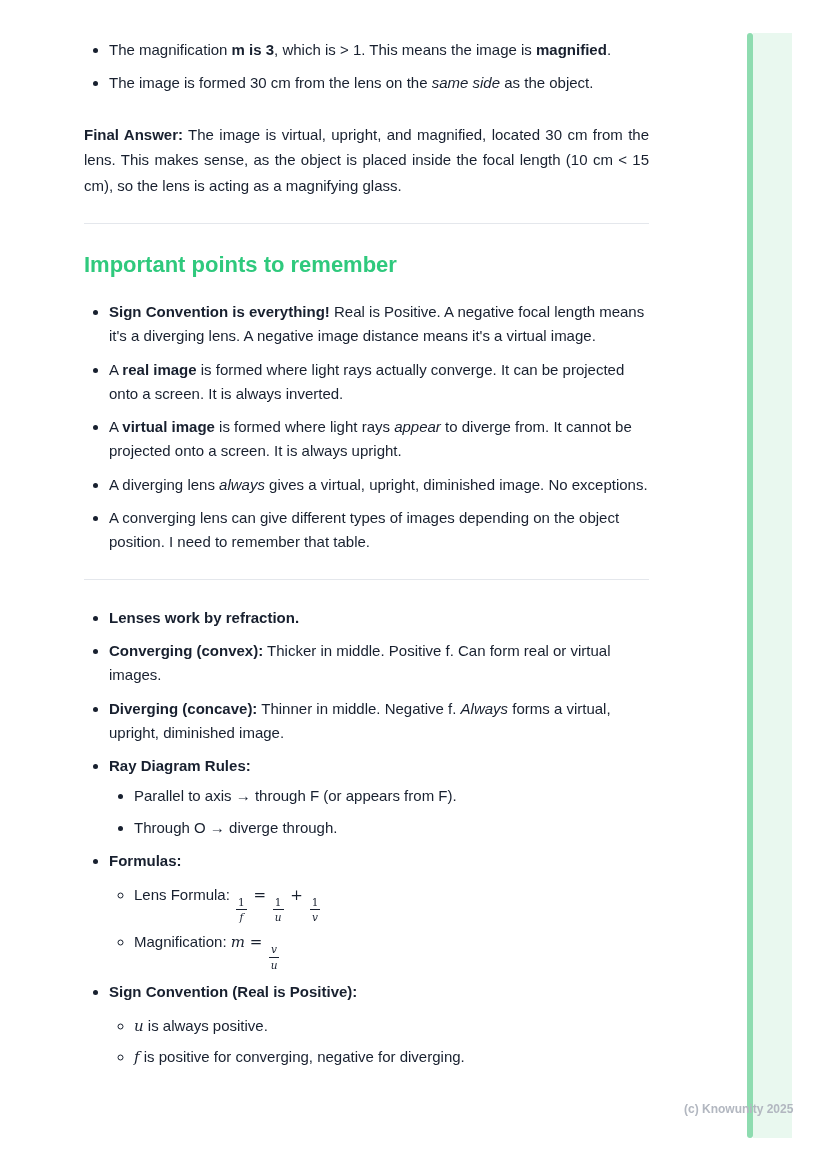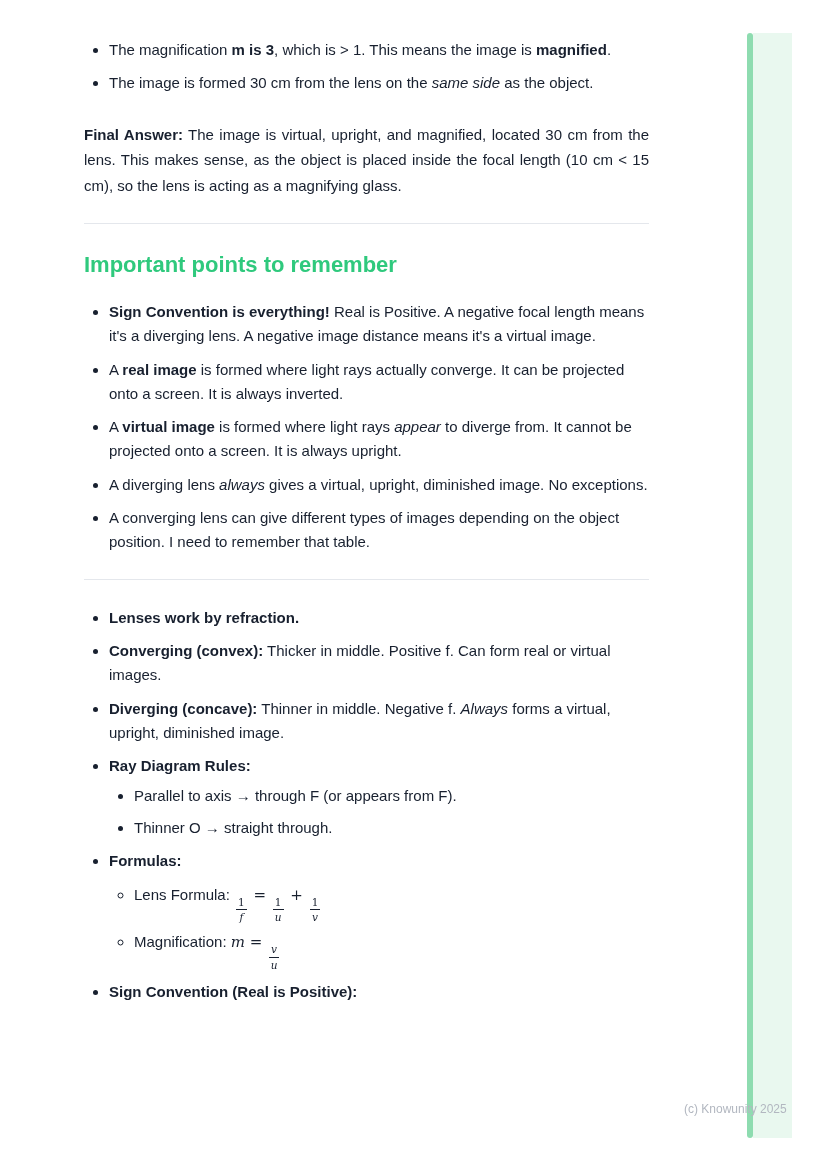--- a/index.html
+++ b/index.html
@@ -87,20 +87,21 @@
     z-index: 0;
   }
   .watermark {
     position: absolute;
     left: 684px;
     top: 1102px;
     font-size: 12px;
     color: var(--watermark, #b2b7c0);
     z-index: 5;
     white-space: nowrap;
+    font-weight: bold;
   }
 </style>
 </head>
 <body>
 
 <div class="strip-fill"></div>
 <div class="strip-line"></div>
 <div class="watermark">(c) Knowunity 2025</div>
 
 <div class="content">
@@ -125,33 +126,36 @@
 
   <hr class="divider">
 
 
   <ul class="blist">
       <li><span class="b">Lenses work by refraction.</span></li>
       <li><span class="b">Converging (convex):</span><span> Thicker in middle. Positive f. Can form real or virtual images.</span></li>
       <li><span class="b">Diverging (concave):</span><span> Thinner in middle. Negative f. </span><span class="i">Always</span><span> forms a virtual, upright, diminished image.</span></li>
       <li><span class="b">Ray Diagram Rules:</span><ul class="sub disc">
           <li><span>Parallel to axis → through F (or appears from F).</span></li>
-          <li><span>Thinner O → straight through.</span></li>
+          <li><span>Through O → diverge through.</span></li>
         </ul></li>
       <li><span class="b">Formulas:</span><ul class="sub circle">
           <li><span>Lens Formula: </span><span class="frac">
               <span class="num">1</span>
               <span class="den it">f</span>
             </span><span class="r"> = </span><span class="frac">
               <span class="num">1</span>
               <span class="den it">u</span>
             </span><span class="r"> + </span><span class="frac">
               <span class="num">1</span>
               <span class="den it">v</span>
             </span></li>
           <li><span>Magnification: </span><span class="m">m</span><span class="r"> = </span><span class="frac">
               <span class="num it">v</span>
               <span class="den it">u</span>
             </span></li>
         </ul></li>
-      <li><span class="b">Sign Convention (Real is Positive):</span></li>
+      <li><span class="b">Sign Convention (Real is Positive):</span><ul class="sub circle">
+          <li><span class="m">u</span><span> is always positive.</span></li>
+          <li><span class="m">f</span><span> is positive for converging, negative for diverging.</span></li>
+        </ul></li>
     </ul>
 </div>
 
 </body></html>

